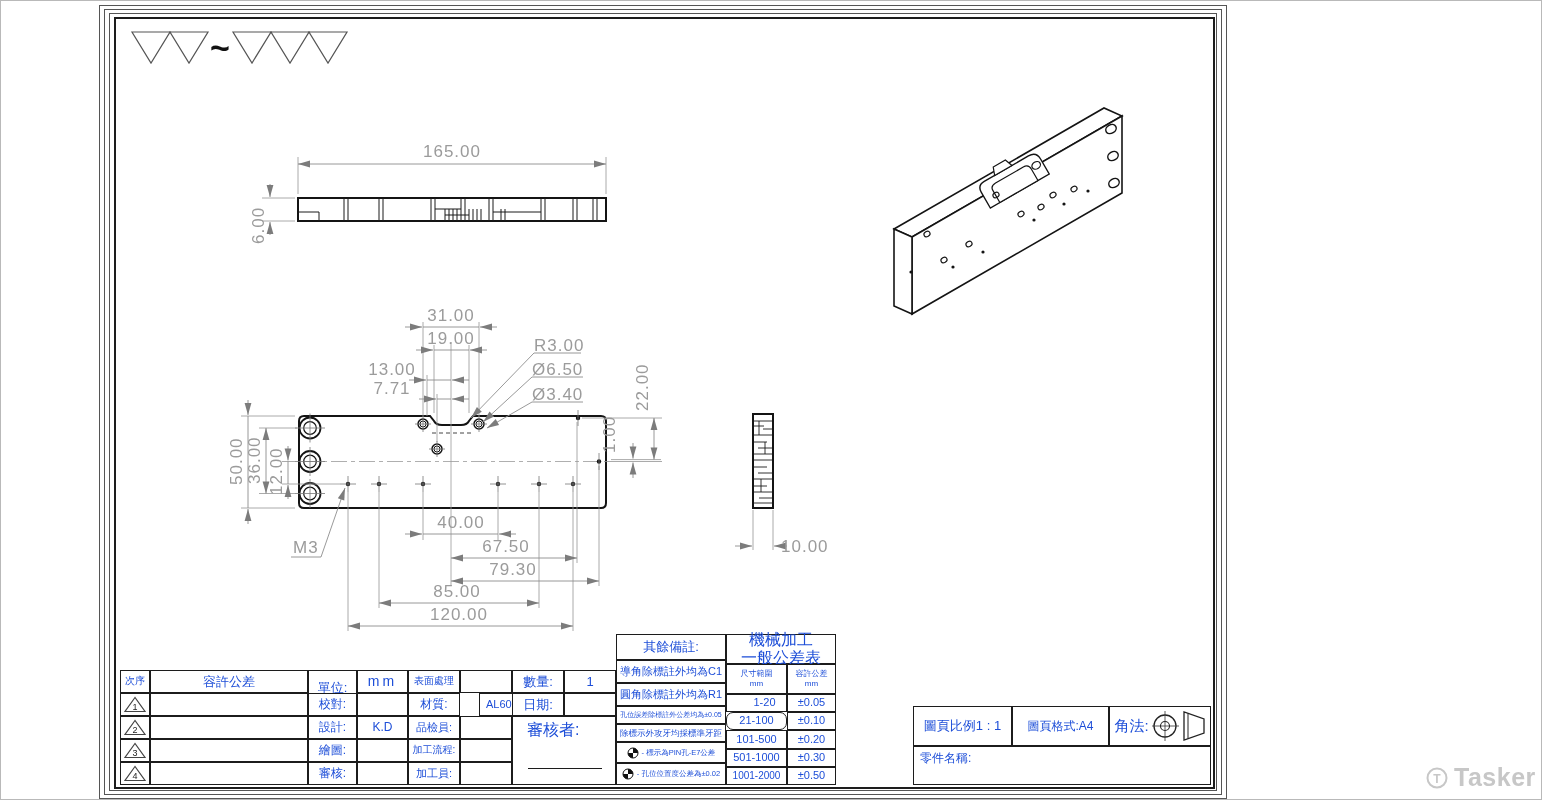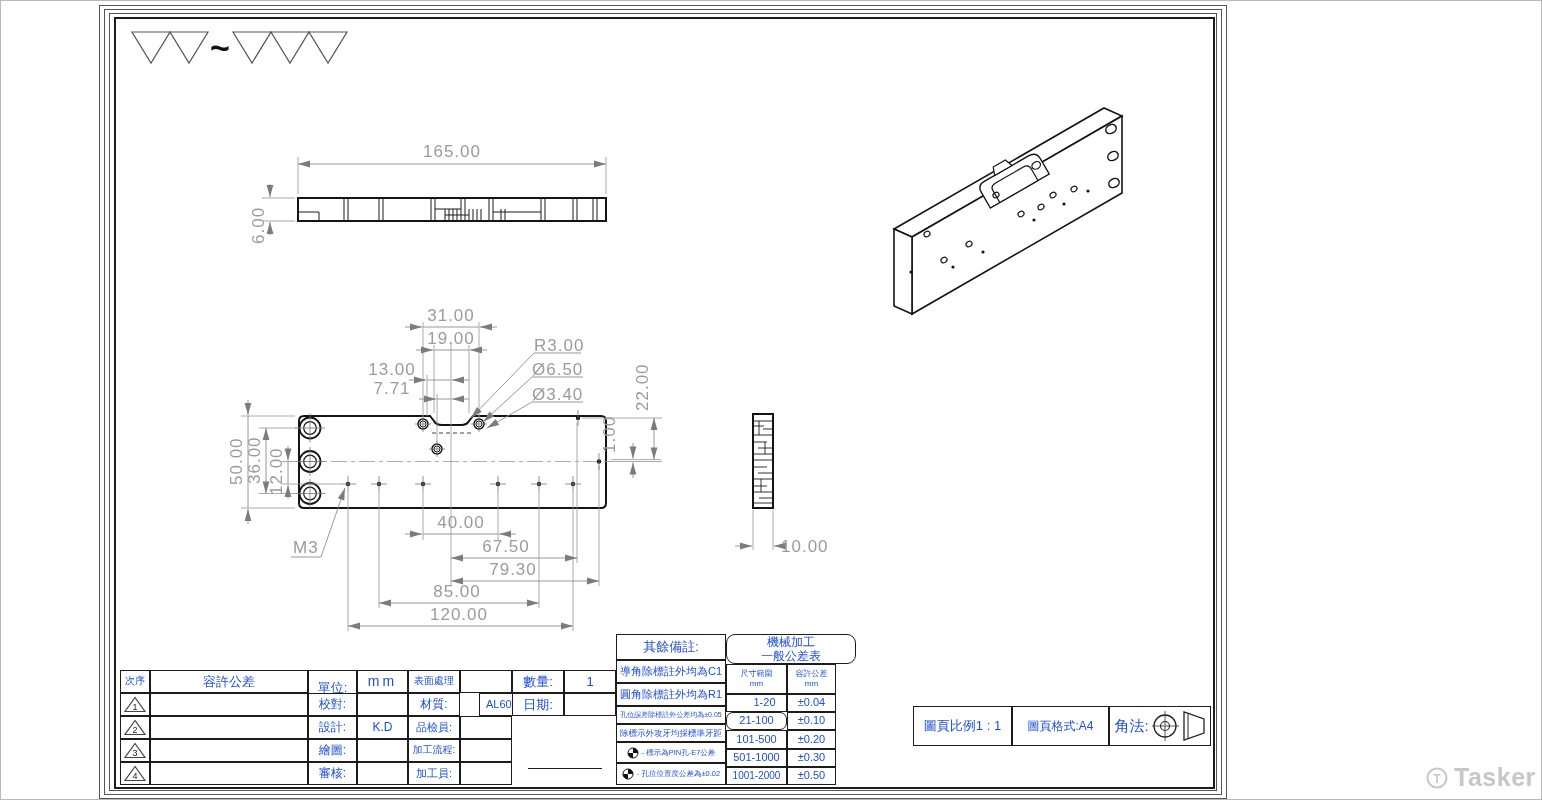--- a/index.html
+++ b/index.html
@@ -314,20 +314,23 @@
   <div class="c" style="left:149px;top:761px;width:158px;height:23px;"></div>
   <div class="c" style="left:307px;top:761px;width:49px;height:23px;font-size:12px;">審核:</div>
   <div class="c" style="left:356px;top:761px;width:51px;height:23px;font-size:12px;"></div>
   <div class="c" style="left:407px;top:761px;width:52px;height:23px;font-size:11px;">加工員:</div>
   <div class="c" style="left:459px;top:761px;width:52px;height:23px;font-size:11px;"></div>
 
   <div class="c" style="left:511px;top:669px;width:52px;height:23px;font-size:13px;">數量:</div>
   <div class="c" style="left:563px;top:669px;width:52px;height:23px;font-size:13px;">1</div>
   <div class="c" style="left:511px;top:692px;width:52px;height:23px;font-size:13px;">日期:</div>
   <div class="c" style="left:563px;top:692px;width:52px;height:23px;font-size:13px;"></div>
+  <div class="c top left" style="left:511px;top:715px;width:104px;height:69px;">
+    <span style="font-size:16px;padding-left:8px;">審核者:</span>
+  </div>
   <div class="sig" style="left:527px;top:767px;width:74px;"></div>
 
   <div class="c" style="left:615px;top:633px;width:110px;height:26px;font-size:13px;">其餘備註:</div>
   <div class="c" style="left:615px;top:659px;width:110px;height:23px;font-size:11px;">導角除標註外均為C1</div>
   <div class="c" style="left:615px;top:682px;width:110px;height:23px;font-size:11px;">圓角除標註外均為R1</div>
   <div class="c" style="left:615px;top:705px;width:110px;height:18px;font-size:7px;">孔位誤差除標註外公差均為±0.05</div>
   <div class="c" style="left:615px;top:723px;width:110px;height:18px;font-size:8.5px;">除標示外攻牙均採標準牙距</div>
   <div class="c noteRow" style="left:615px;top:741px;width:110px;height:21px;font-size:7.5px;">
     <svg width="12" height="12">
         <circle cx="6" cy="6" r="5" fill="none" stroke="#111"></circle>
@@ -338,34 +341,34 @@
   </div>
   <div class="c noteRow" style="left:615px;top:762px;width:110px;height:22px;font-size:7.5px;">
     <svg width="12" height="12">
         <circle cx="6" cy="6" r="5" fill="none" stroke="#111"></circle>
         <path d="M6,1 A5,5 0 0 1 11,6 L6,6 Z" fill="#111"></path>
         <path d="M6,11 A5,5 0 0 1 1,6 L6,6 Z" fill="#111"></path>
       </svg>
     <span>- 孔位位置度公差為±0.02</span>
   </div>
 
-  <div class="c col2" style="left:725px;top:633px;width:130px;height:30px;font-size:12px;border-radius:9px;">
+  <div class="c col2" style="left:725px;top:633px;width:110px;height:30px;font-size:16px;">
     <span>機械加工</span>
     <span>一般公差表</span>
   </div>
   <div class="c col2" style="left:725px;top:663px;width:61px;height:30px;font-size:8px;">
     <span>尺寸範圍</span>
     <span>mm</span>
   </div>
   <div class="c col2" style="left:786px;top:663px;width:49px;height:30px;font-size:8px;">
     <span>容許公差</span>
     <span>mm</span>
   </div>
   <div class="c" style="left:725px;top:693px;width:61px;height:18px;font-size:11px;padding-left:16px;">1-20</div>
-  <div class="c" style="left:786px;top:693px;width:49px;height:18px;font-size:11px;">±0.04</div>
+  <div class="c" style="left:786px;top:693px;width:49px;height:18px;font-size:11px;">±0.05</div>
   <div class="c" style="left:725px;top:711px;width:61px;height:18px;font-size:11px;border-radius:7px;">21-100</div>
   <div class="c" style="left:786px;top:711px;width:49px;height:18px;font-size:11px;">±0.10</div>
   <div class="c" style="left:725px;top:729px;width:61px;height:19px;font-size:11px;">101-500</div>
   <div class="c" style="left:786px;top:729px;width:49px;height:19px;font-size:11px;">±0.20</div>
   <div class="c" style="left:725px;top:748px;width:61px;height:18px;font-size:11px;">501-1000</div>
   <div class="c" style="left:786px;top:748px;width:49px;height:18px;font-size:11px;">±0.30</div>
   <div class="c" style="left:725px;top:766px;width:61px;height:18px;font-size:10px;">1001-2000</div>
   <div class="c" style="left:786px;top:766px;width:49px;height:18px;font-size:11px;">±0.50</div>
 
   <div class="c" style="left:912px;top:705px;width:99px;height:40px;font-size:13px;">圖頁比例1 : 1</div>
@@ -374,20 +377,23 @@
     <span style="font-size:15px;">角法:</span>
     <svg width="54" height="34" viewBox="0 0 54 34">
       <line x1="0" y1="17" x2="27" y2="17" stroke="#333" stroke-width="0.8"></line>
       <circle cx="13" cy="17" r="11" fill="none" stroke="#222" stroke-width="1.3"></circle>
       <circle cx="13" cy="17" r="4.5" fill="none" stroke="#222" stroke-width="1.1"></circle>
       <line x1="13" y1="2" x2="13" y2="32" stroke="#333" stroke-width="0.8"></line>
       <path d="M32,3 L32,31 L52,24 L52,10 Z" fill="none" stroke="#222" stroke-width="1.3"></path>
       <line x1="36" y1="4.5" x2="36" y2="29.5" stroke="#222" stroke-width="1"></line>
     </svg>
   </div>
+  <div class="c top left" style="left:912px;top:745px;width:298px;height:39px;">
+    <span style="font-size:12px;">零件名稱:</span>
+  </div>
 
   <div class="wm">
     <svg width="24" height="24">
       <circle cx="12" cy="12" r="9.5" fill="none" stroke="#c7c7c7" stroke-width="2"></circle>
       <text x="12" y="16.5" text-anchor="middle" font-size="12" font-weight="bold" fill="#c7c7c7">T</text>
     </svg>
     <span class="brand">Tasker</span>
   </div>
 
 </div>

